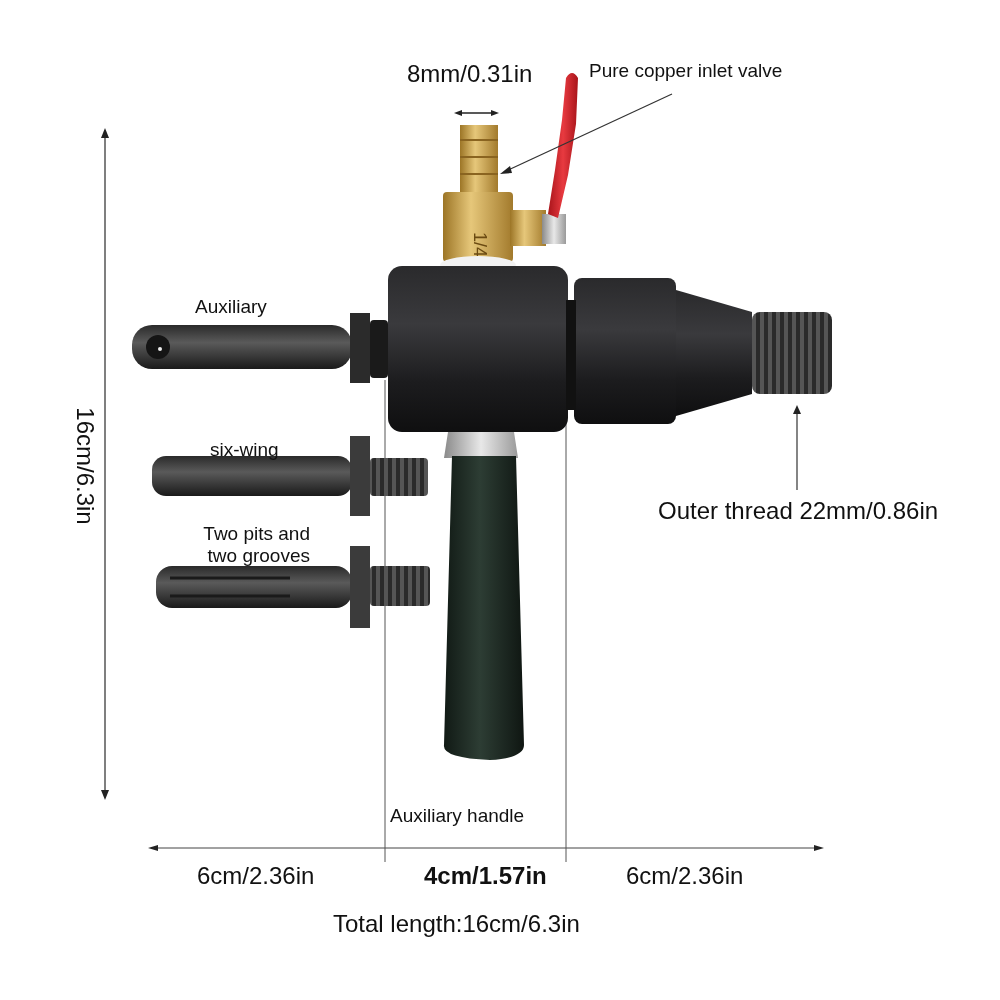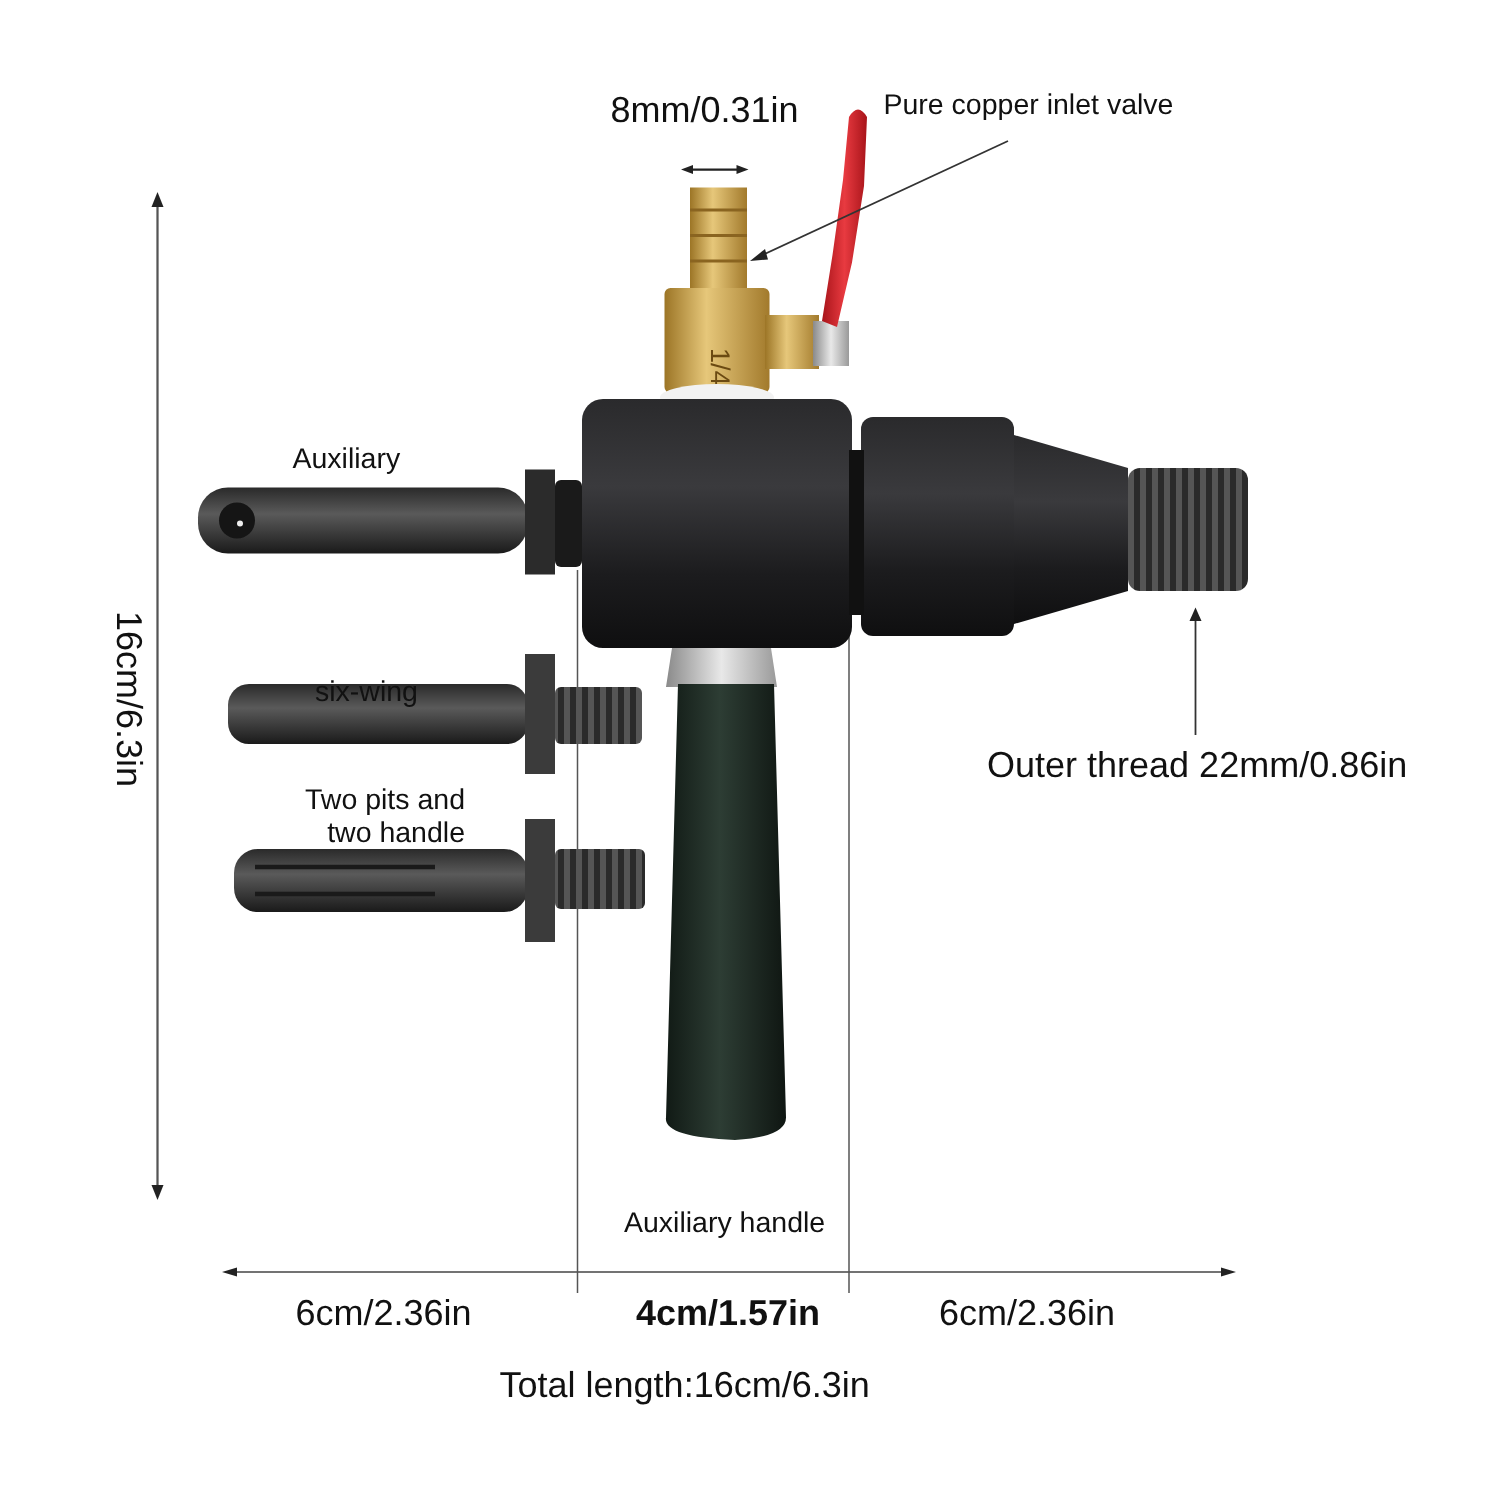--- a/index.html
+++ b/index.html
@@ -135,26 +135,26 @@
   </g>
 
   <polygon points="448,432 514,432 518,458 444,458" fill="url(#nutG)"></polygon>
 
   <path d="M452 456 L516 456 L524 745 Q524 758 490 760 Q442 758 444 745 Z" fill="url(#gripG)"></path>
 </svg>
 
 <div class="lbl lbl-lg" style="left:407px; top:62px;">8mm/0.31in</div>
 <div class="lbl lbl-md" style="left:589px; top:61px;">Pure copper inlet valve</div>
 <div class="lbl lbl-md" style="left:195px; top:297px;">Auxiliary</div>
-<div class="lbl lbl-md" style="left:210px; top:452px;">six-wing</div>
+<div class="lbl lbl-md" style="left:210px; top:440px;">six-wing</div>
 <div class="lbl lbl-md center" style="left:190px; top:524px; width:120px;">
   <div>Two pits and</div>
-  <div style="margin-top:3px;">two handle</div>
+  <div style="margin-top:3px;">two grooves</div>
 </div>
 <div class="lbl lbl-lg" style="left:658px; top:499px; font-size:24px;">Outer thread 22mm/0.86in</div>
-<div class="lbl lbl-md" style="left:416px; top:806px;">Auxiliary handle</div>
+<div class="lbl lbl-md" style="left:390px; top:806px;">Auxiliary handle</div>
 
 <div class="vtext" style="left:20px; top:452px; width:130px; text-align:center;">16cm/6.3in</div>
 
 <div class="lbl lbl-lg" style="left:197px; top:864px;">6cm/2.36in</div>
 <div class="lbl lbl-lg" style="left:424px; top:864px;font-weight:bold;">4cm/1.57in</div>
 <div class="lbl lbl-lg" style="left:626px; top:864px;">6cm/2.36in</div>
 <div class="lbl lbl-lg" style="left:333px; top:912px;">Total length:16cm/6.3in</div>
 
 </body></html>

